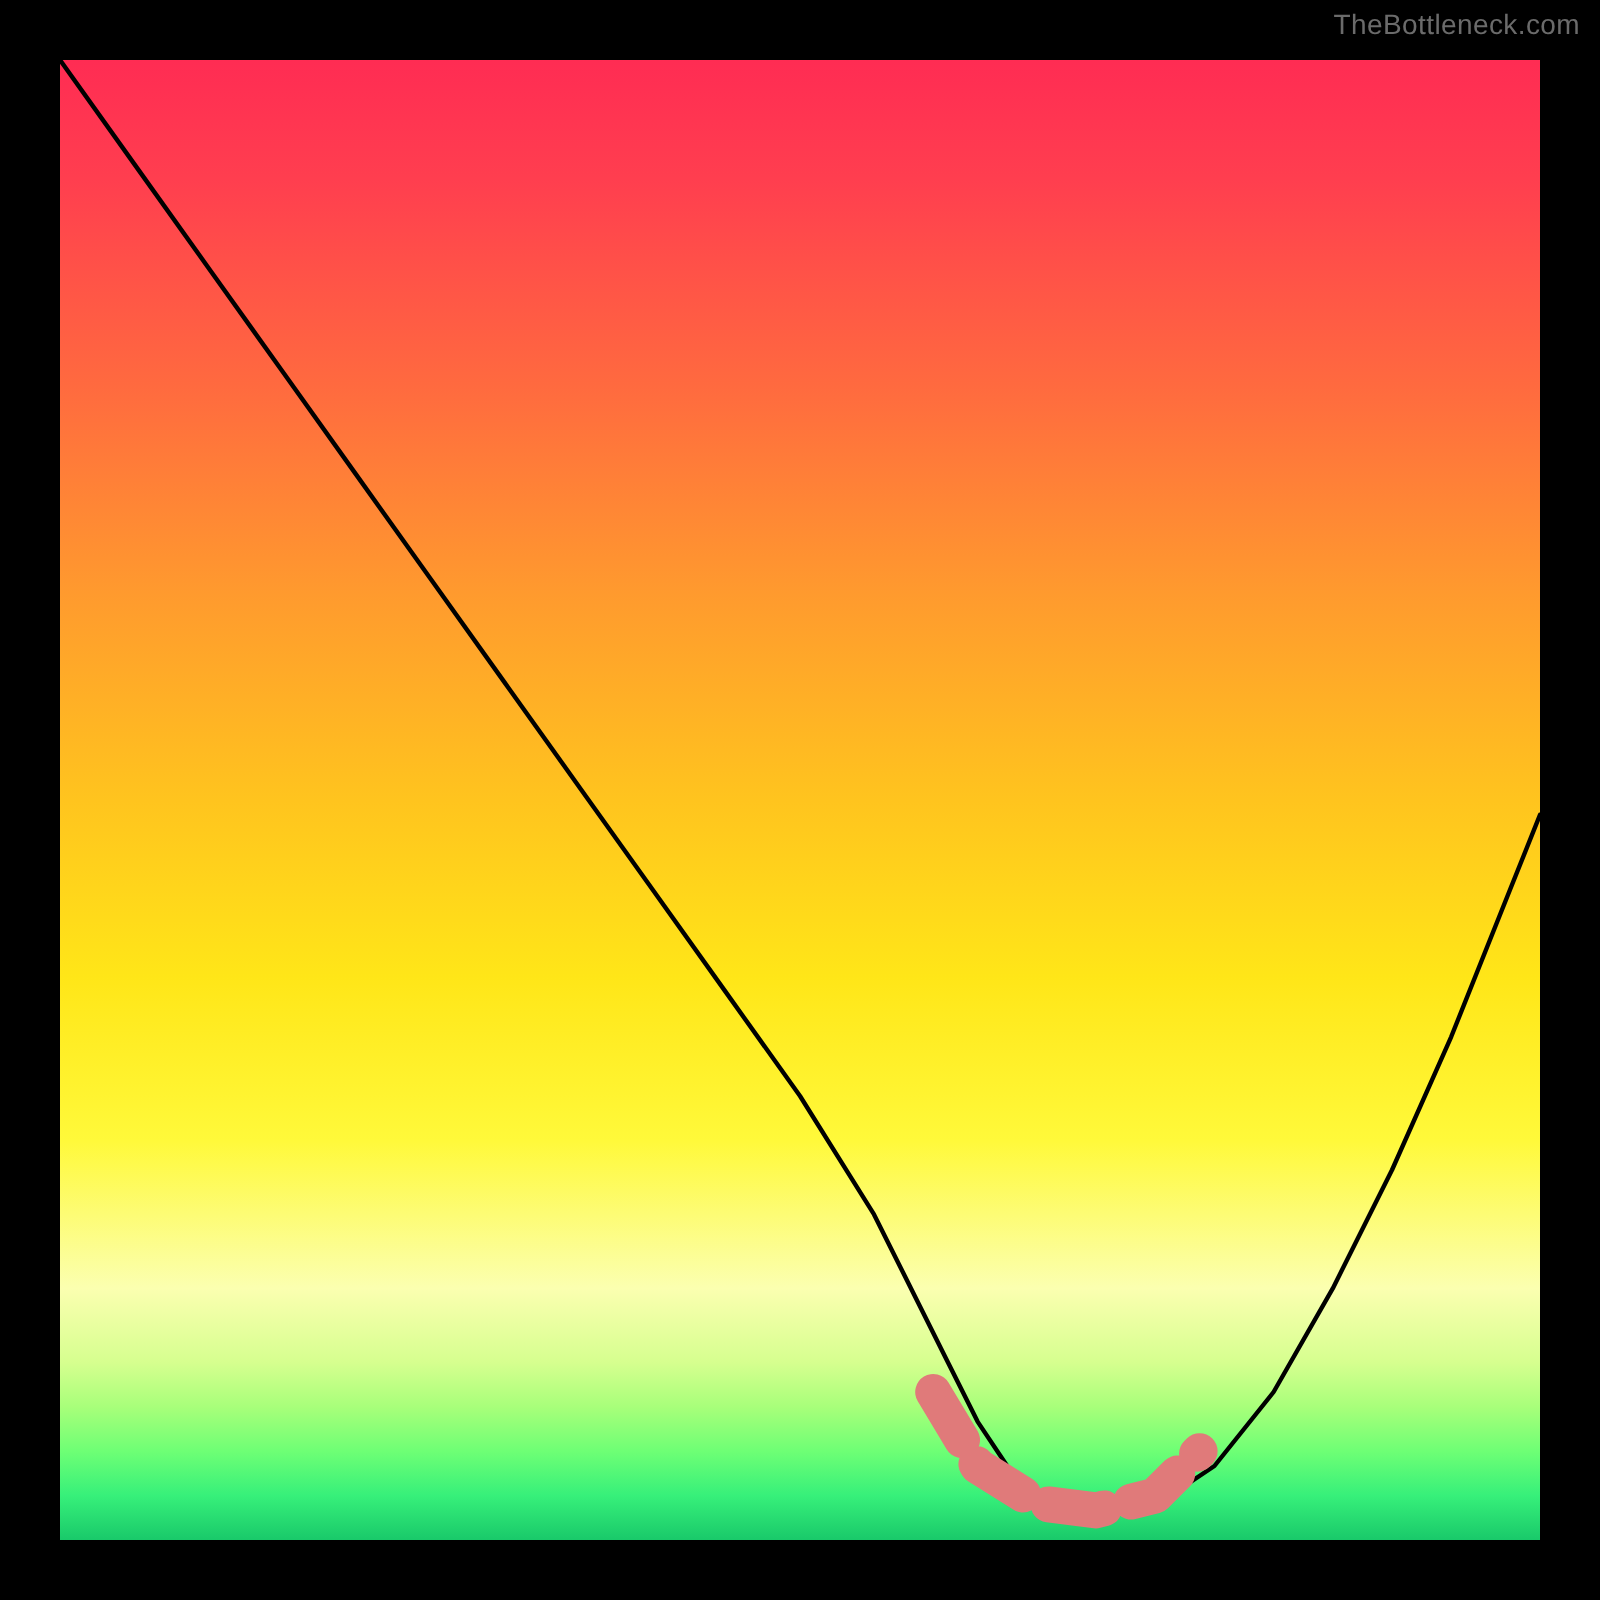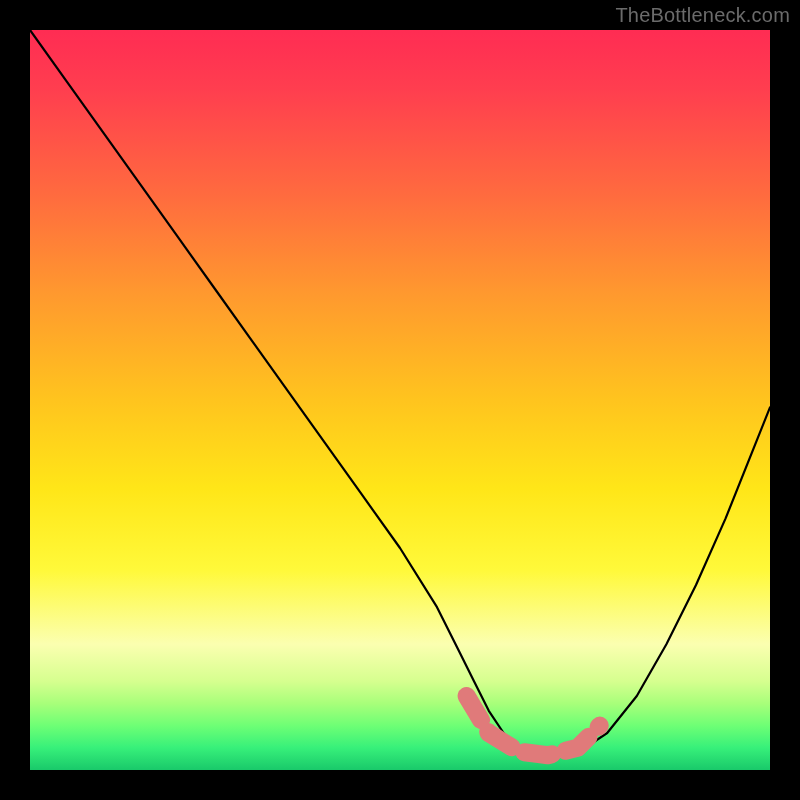--- a/index.html
+++ b/index.html
@@ -40,21 +40,21 @@
       #6eff75 94%,
       #37f07a 97%,
       #19c96a 100%
     );
   }
   .watermark {
     position: absolute;
     top: 4px;
     right: 10px;
     color: #6b6b6b;
-    font-size: 20px;
+    font-size: 14px;
     font-weight: 500;
     letter-spacing: 0.2px;
     user-select: none;
     text-align: right;
   }
   svg.curve {
     position: absolute;
     inset: 0;
   }
 </style>

